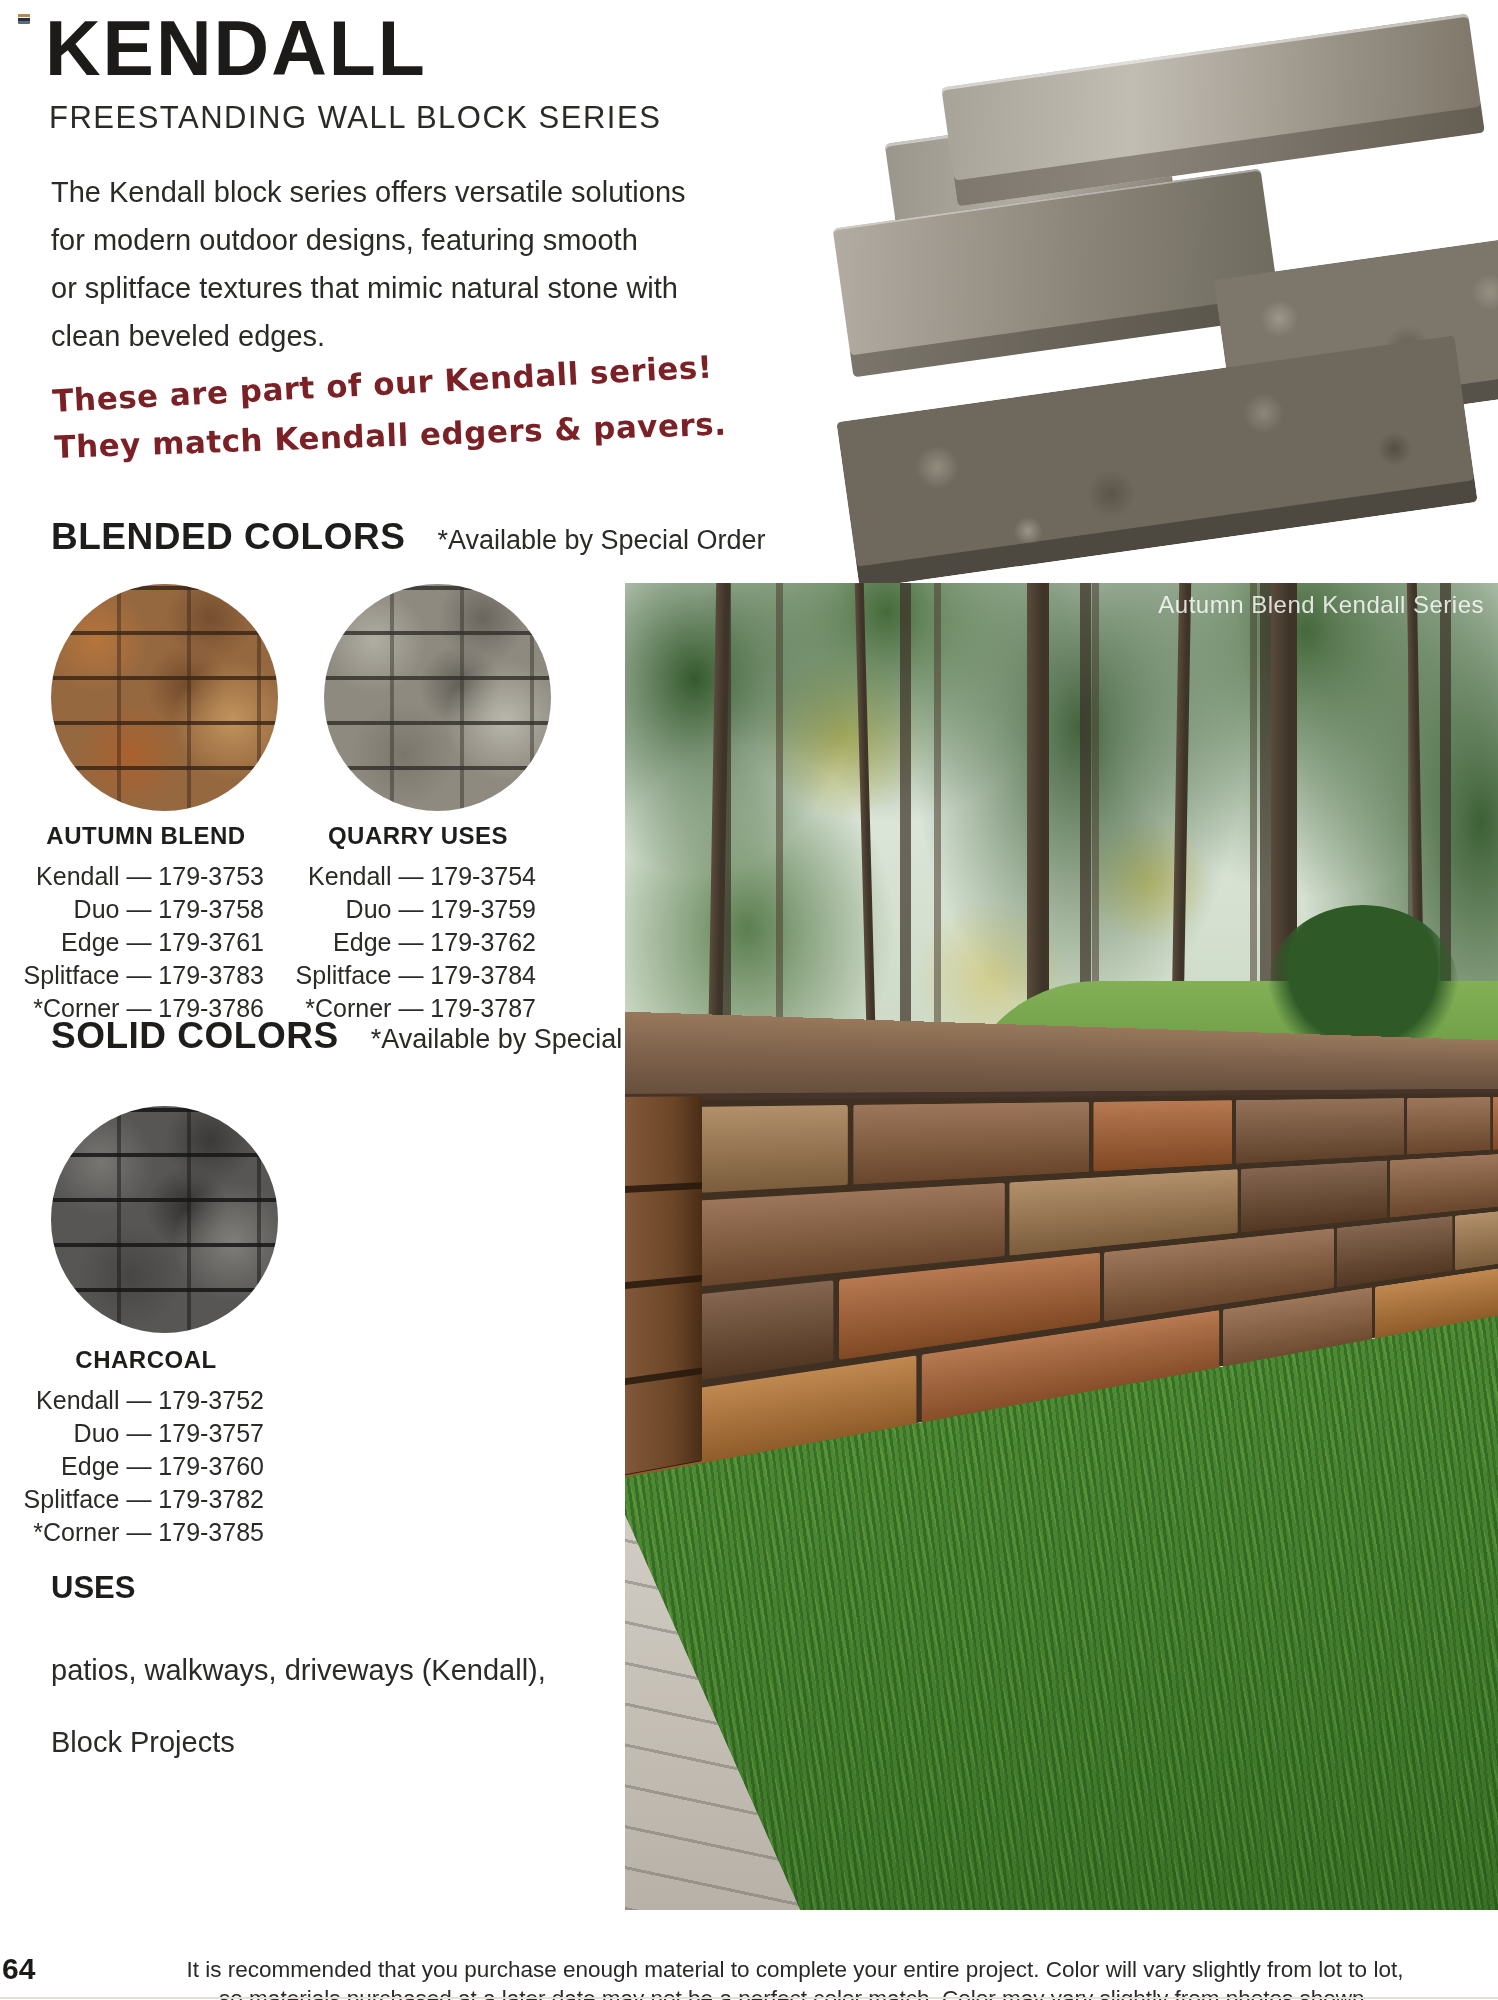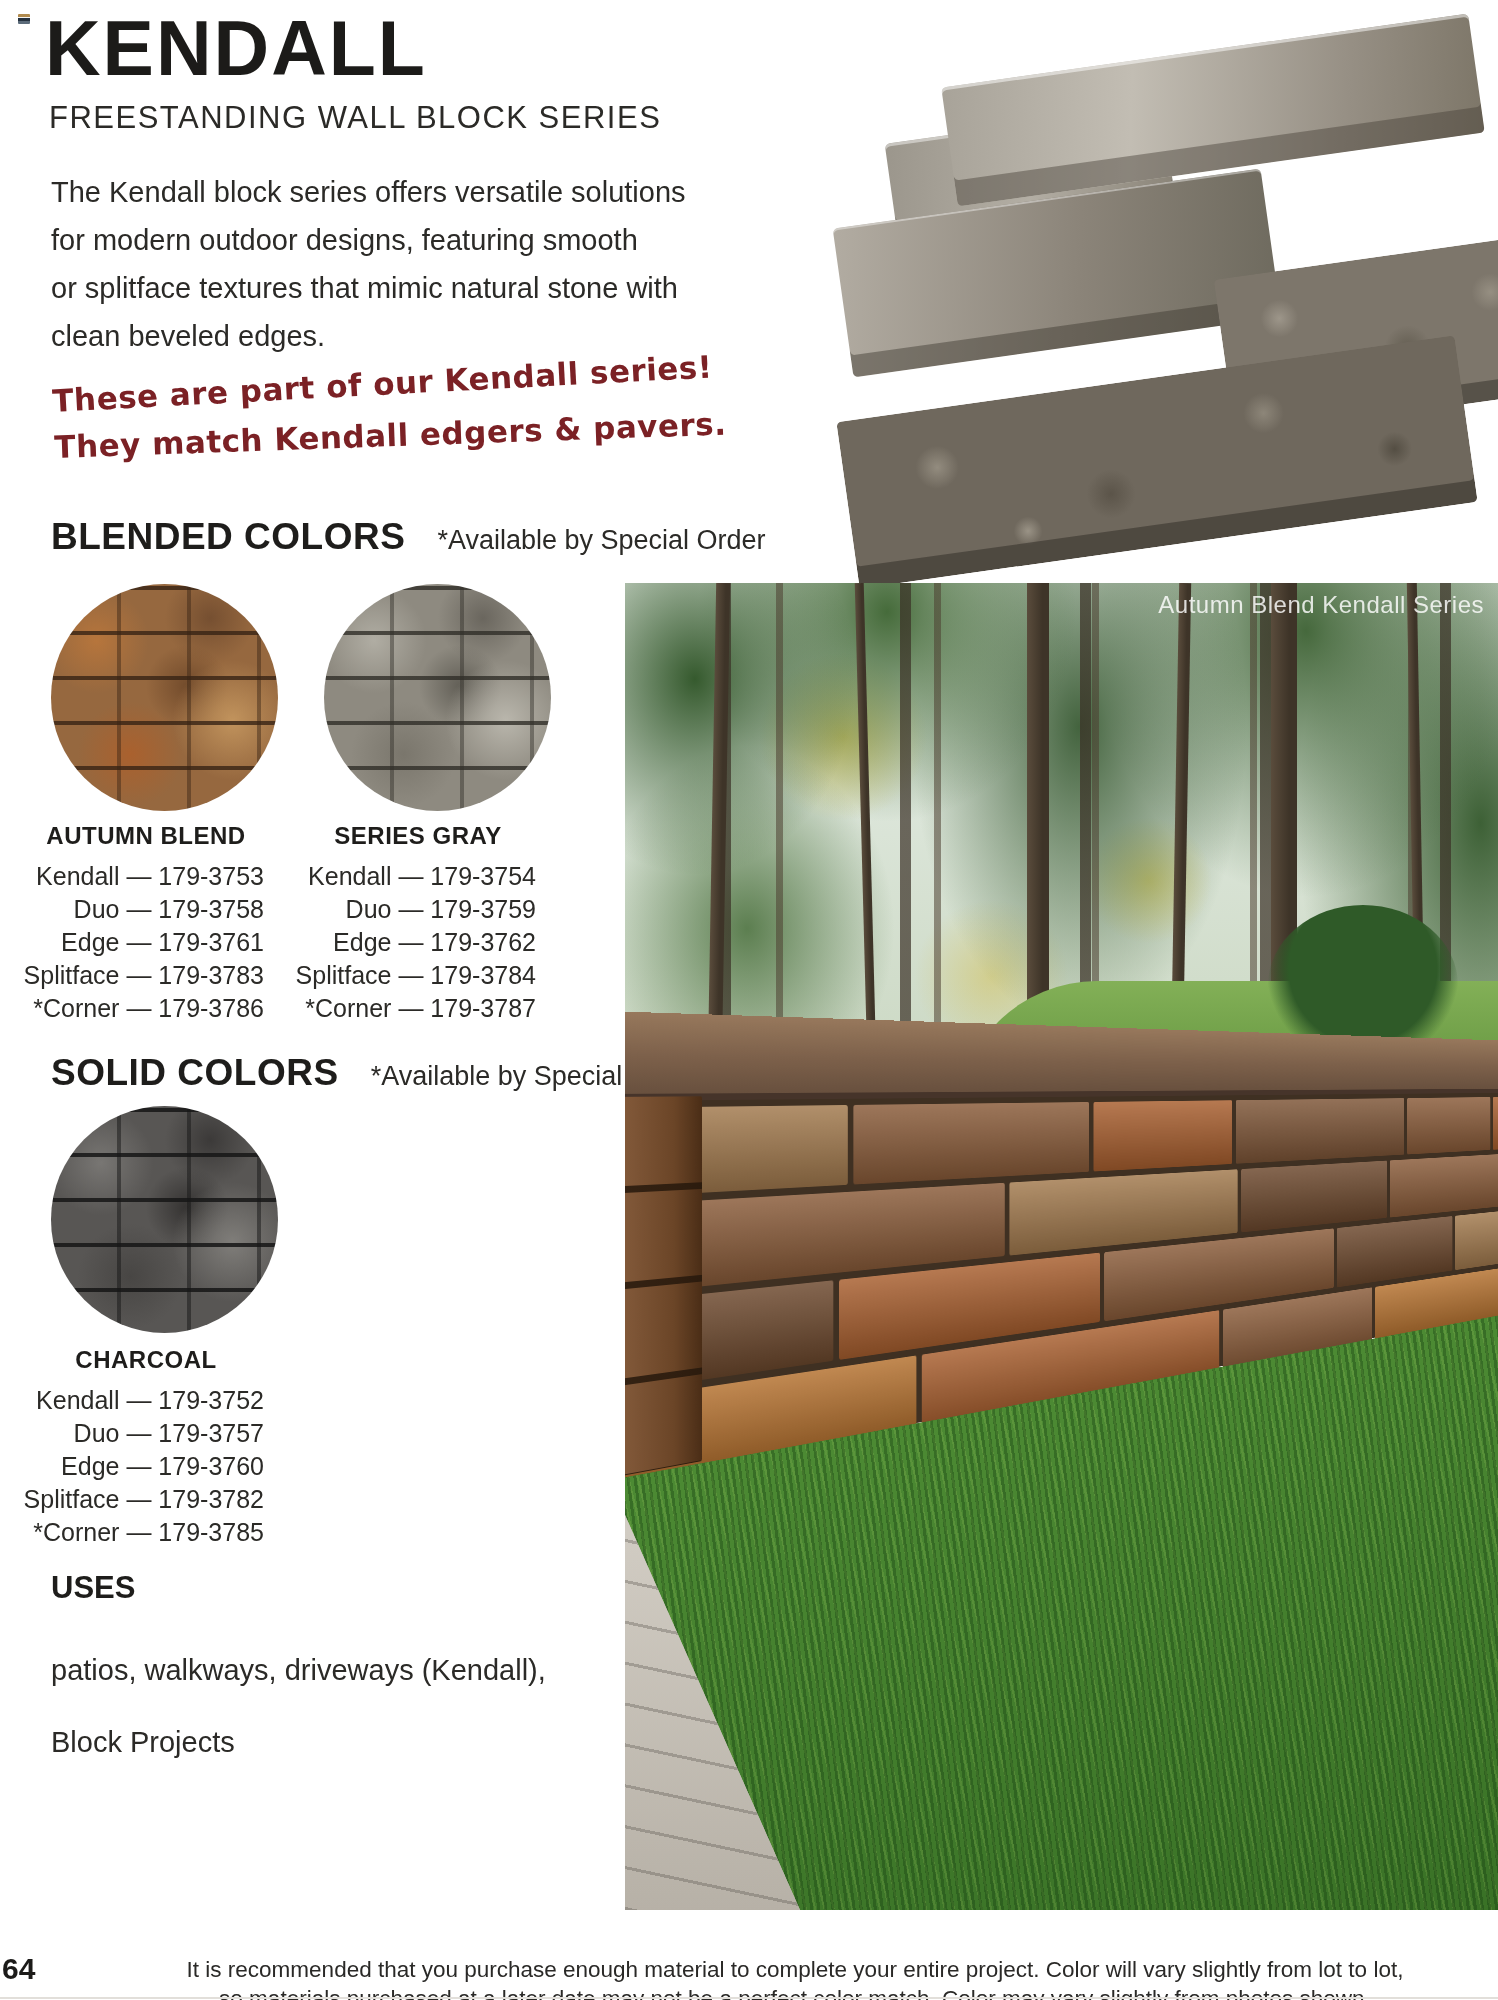--- a/index.html
+++ b/index.html
@@ -21,21 +21,21 @@
   .note{position:absolute;left:52px;top:378px;font-size:31px;line-height:46px;font-weight:600;
         color:#7b2125;transform:rotate(-2deg);transform-origin:left top;
         font-family:"DejaVu Sans", sans-serif;letter-spacing:.5px;}
   .note span{display:block;}
   .note span:first-child{transform:rotate(-1deg);transform-origin:left bottom;display:block;}
 
   .sec-head{position:absolute;display:flex;align-items:baseline;gap:32px;}
   .sec-head .big{font-size:37px;font-weight:800;letter-spacing:.5px;color:#1e1d1b;}
   .sec-head .avail{font-size:27px;color:#2b2a27;}
   .h-blended{left:51px;top:516px;}
-  .h-solid{left:51px;top:1052px;text-align:center;}
+  .h-solid{left:51px;top:1015px;text-align:center;}
 
   
   .swatch{position:absolute;width:227px;height:227px;border-radius:50%;}
   .sw-autumn{
     background-color:#96683f;
     background-image:
       repeating-linear-gradient(0deg, transparent 0 41px, rgba(55,35,20,.8) 41px 45px),
       repeating-linear-gradient(90deg, transparent 0 66px, rgba(55,35,20,.45) 66px 70px),
       radial-gradient(circle 70px at 20% 25%, rgba(184,118,60,.95), transparent 75%),
       radial-gradient(circle 60px at 70% 15%, rgba(116,78,48,.95), transparent 75%),
@@ -217,21 +217,21 @@
   <div class="codecol col-autumn">
     <div class="cname">AUTUMN BLEND</div>
     <div class="cline">Kendall — 179-3753</div>
     <div class="cline">Duo — 179-3758</div>
     <div class="cline">Edge — 179-3761</div>
     <div class="cline">Splitface — 179-3783</div>
     <div class="cline">*Corner — 179-3786</div>
   </div>
 
   <div class="codecol col-quarry">
-    <div class="cname">SERIES GRAY</div>
+    <div class="cname">QUARRY USES</div>
     <div class="cline">Kendall — 179-3754</div>
     <div class="cline">Duo — 179-3759</div>
     <div class="cline">Edge — 179-3762</div>
     <div class="cline">Splitface — 179-3784</div>
     <div class="cline">*Corner — 179-3787</div>
   </div>
 
   <div class="sec-head h-solid">
     <span class="big">SOLID COLORS</span>
     <span class="avail">*Available by Special Order</span>

